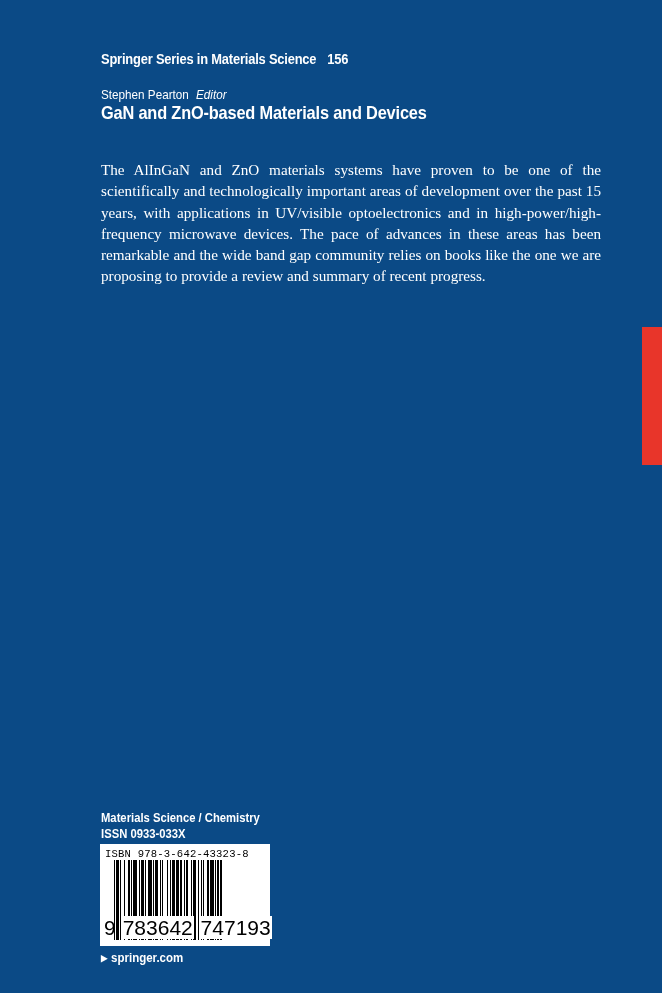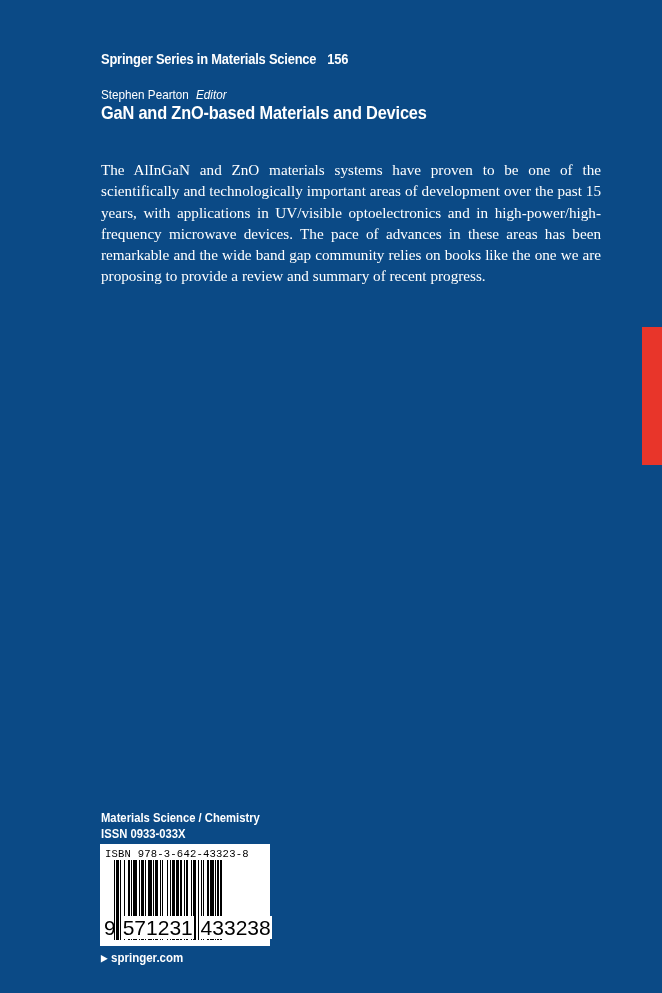--- a/index.html
+++ b/index.html
@@ -164,19 +164,19 @@
       <span style="width: 3.45px; background: rgb(0, 0, 0);"></span>
       <span style="width: 1.15px; background: rgb(255, 255, 255);"></span>
       <span style="width: 1.15px; background: rgb(0, 0, 0);"></span>
       <span style="width: 1.15px; background: rgb(255, 255, 255);"></span>
       <span style="width: 2.3px; background: rgb(0, 0, 0);"></span>
       <span style="width: 1.15px; background: rgb(255, 255, 255);"></span>
       <span style="width: 1.15px; background: rgb(0, 0, 0);"></span>
       <span style="width: 1.15px; background: rgb(255, 255, 255);"></span>
     </div>
   <div class="ean">
-    <span class="lead">9</span><span class="grp">571231</span>&nbsp;<span class="grp">433238</span>
+    <span class="lead">9</span><span class="grp">783642</span>&nbsp;<span class="grp">747193</span>
   </div>
 </div>
 
 <div class="link">
   <span class="arrow">▶</span><span>springer.com</span>
 </div>
 
 </body></html>

